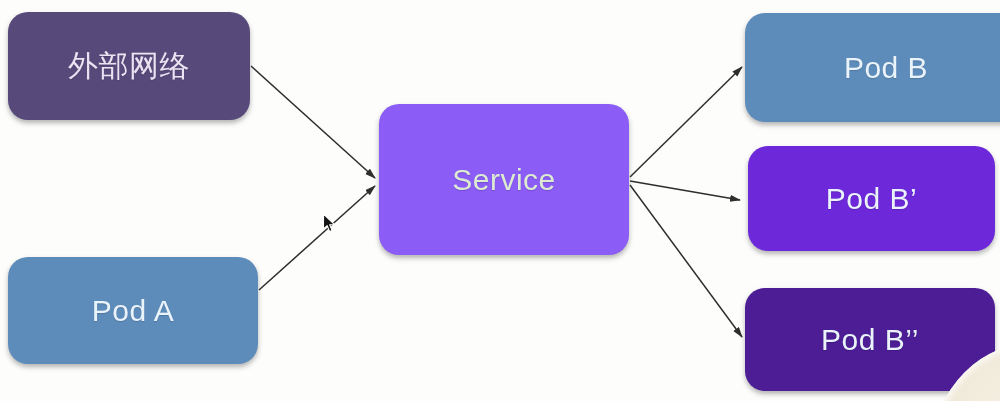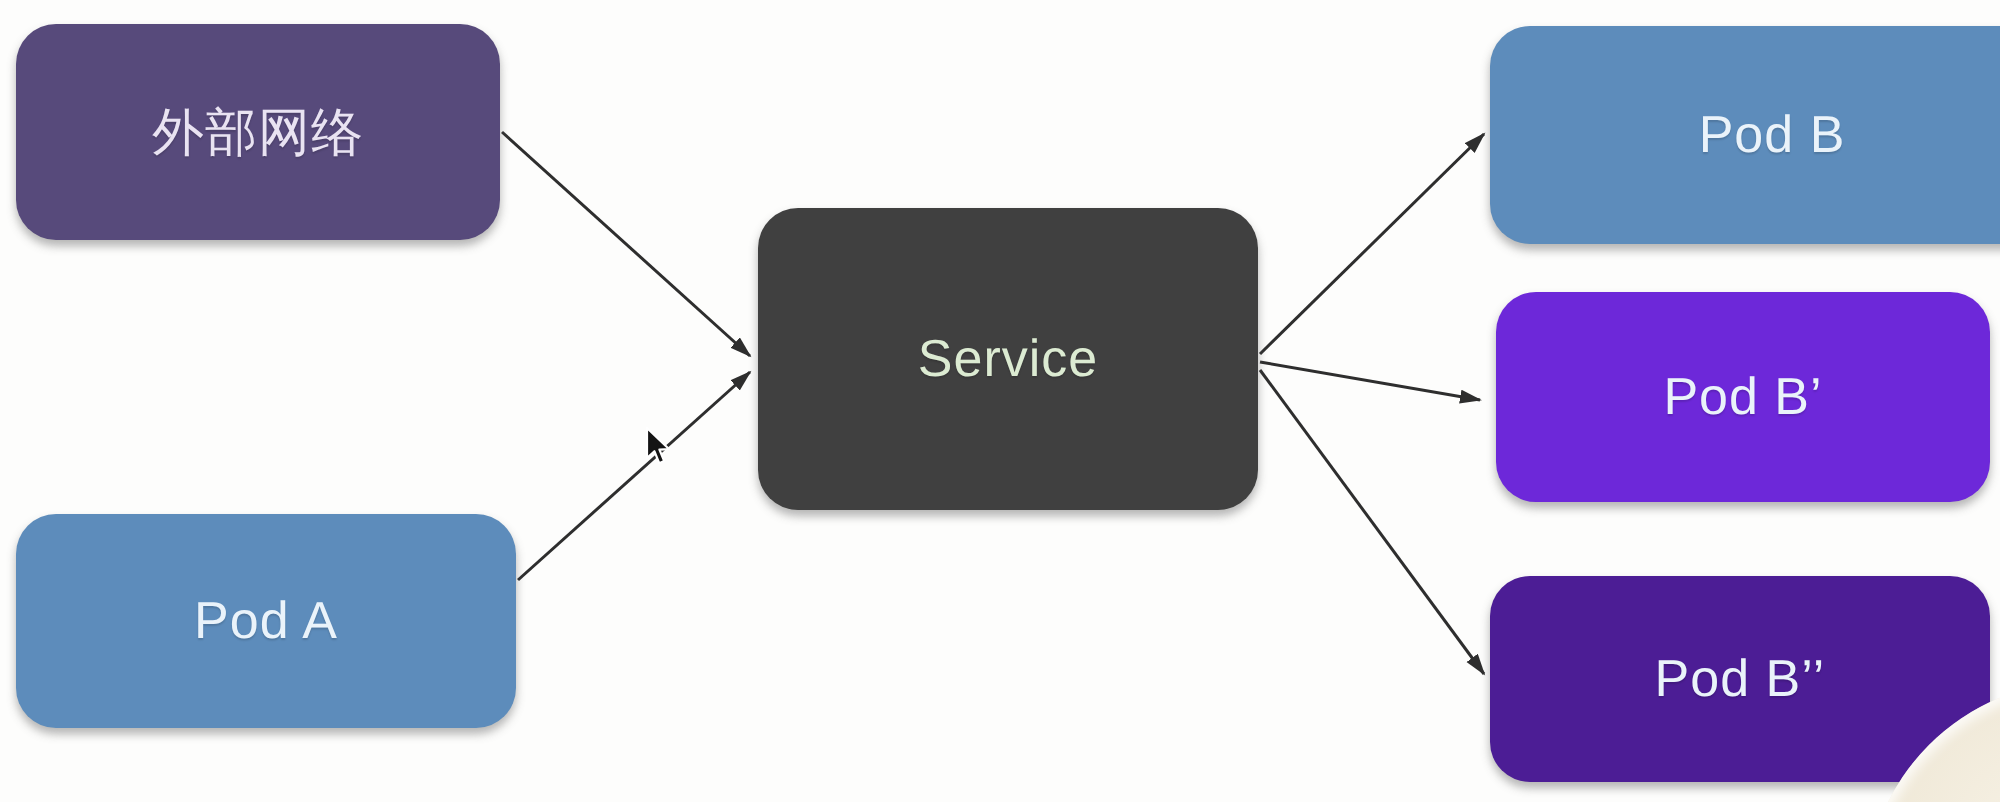--- a/index.html
+++ b/index.html
@@ -19,21 +19,21 @@
     pointer-events: none;
   }
   .node {
     position: absolute;
     border-radius: 20px;
     display: flex; align-items: center; justify-content: center;
     box-shadow: 0 3px 5px rgba(90,90,90,0.45);
     box-sizing: border-box;
   }
   .node .label {
-    font-size: 26px;
+    font-size: 30px;
     letter-spacing: 0.5px;
     white-space: nowrap;
     text-shadow: 0 1px 1px rgba(0,0,0,0.15);
   }
   .corner-blob {
     position: absolute;
     left: 933px; top: 341px;
     width: 215px; height: 215px;
     border-radius: 50%;
     background: radial-gradient(circle at 42% 38%, #f7f2e6 0%, #f0e9d8 45%, #e4dac4 78%, #dcd0b8 100%);
@@ -67,21 +67,21 @@
   </svg>
 
   <div class="node" style="left: 8px; top: 12px; width: 242px; height: 108px; background: rgb(87, 74, 123);">
     <span class="label" style="color: rgb(233, 227, 242);">外部网络</span>
   </div>
 
   <div class="node" style="left: 8px; top: 257px; width: 250px; height: 107px; background: rgb(93, 140, 187);">
     <span class="label" style="color: rgb(234, 243, 250);">Pod A</span>
   </div>
 
-  <div class="node" style="left: 379px; top: 104px; width: 250px; height: 151px; background: #404040;">
+  <div class="node" style="left: 379px; top: 104px; width: 250px; height: 151px; background: #8b5cf6;">
     <span class="label" style="color: rgb(220, 235, 210);">Service</span>
   </div>
 
   <div class="node" style="left: 745px; top: 13px; width: 282px; height: 109px; background: rgb(93, 140, 187);">
     <span class="label" style="color: rgb(234, 243, 250);">Pod B</span>
   </div>
 
   <div class="node" style="left: 748px; top: 146px; width: 247px; height: 105px; background: #6d28d9;">
     <span class="label" style="color: rgb(234, 243, 250);">Pod B’</span>
   </div>

